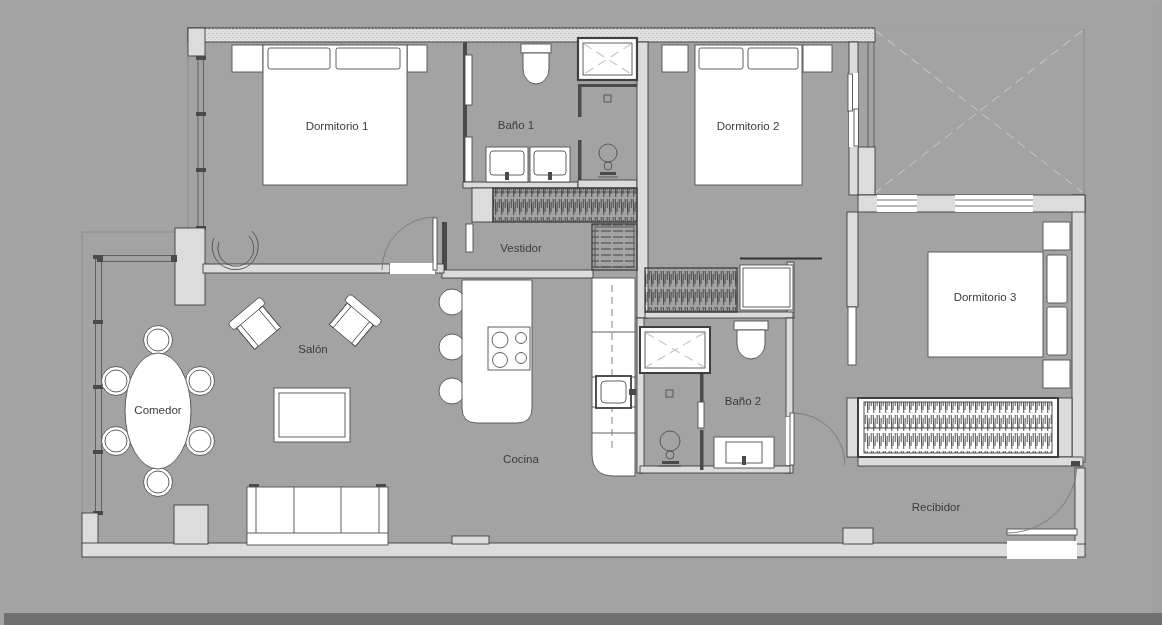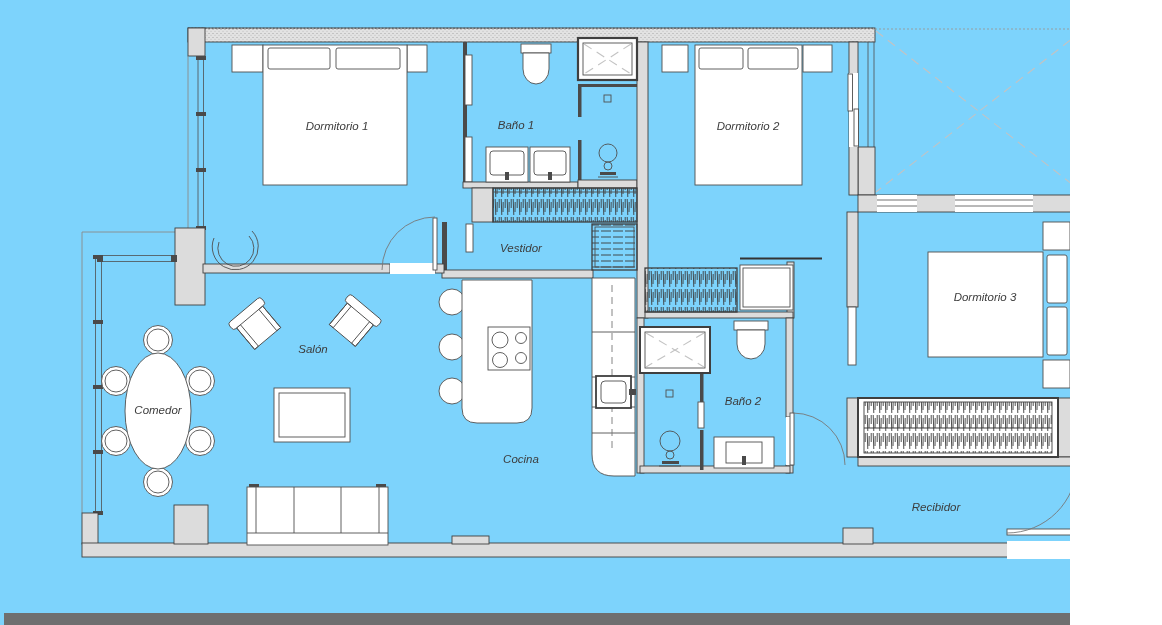--- a/index.html
+++ b/index.html
@@ -1,17 +1,17 @@
 <!DOCTYPE html>
 <html><head>
 <meta charset="utf-8">
 <style>
   html,body{margin:0;padding:0;background:#ffffff;}
-  .stage{position:relative;width:1070px;height:625px;background:#7dd3fc;overflow:hidden;
-         font-family:"Liberation Sans", sans-serif;font-style:italic;}
+  .stage{position:relative;width:1162px;height:625px;background:#a3a3a3;overflow:hidden;
+         font-family:"Liberation Sans", sans-serif;}
   svg{display:block}
   svg text{font-family:"Liberation Sans", sans-serif;font-size:11.5px;fill:#3c3c3c;}
   .wall{fill:#dcdcdc;stroke:#3f3f3f;stroke-width:0.9;}
   .wall-dark{fill:#4a4a4a;stroke:none;}
   .furn{fill:#ffffff;stroke:#4f4f4f;stroke-width:0.9;}
   .furn-nf{fill:none;stroke:#4f4f4f;stroke-width:0.9;}
   .thin{fill:none;stroke:#8a8a8a;stroke-width:0.9;}
   .glaz{fill:none;stroke:#4f4f4f;stroke-width:0.8;}
   .dashx{fill:none;stroke:#c3c3c3;stroke-width:1.1;stroke-dasharray:9 6;}
   .arc{fill:none;stroke:#777;stroke-width:0.9;}

